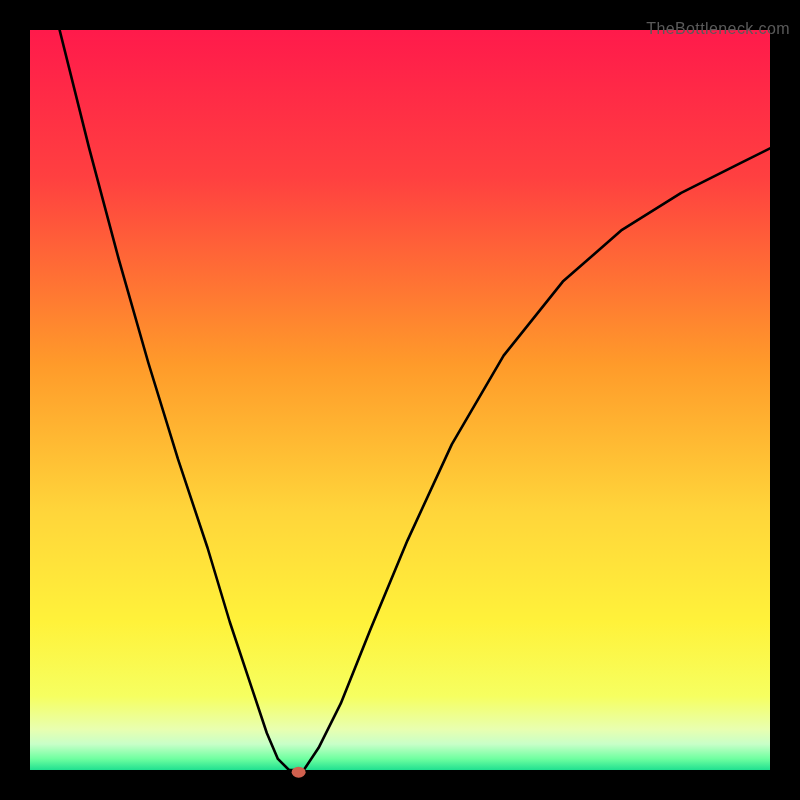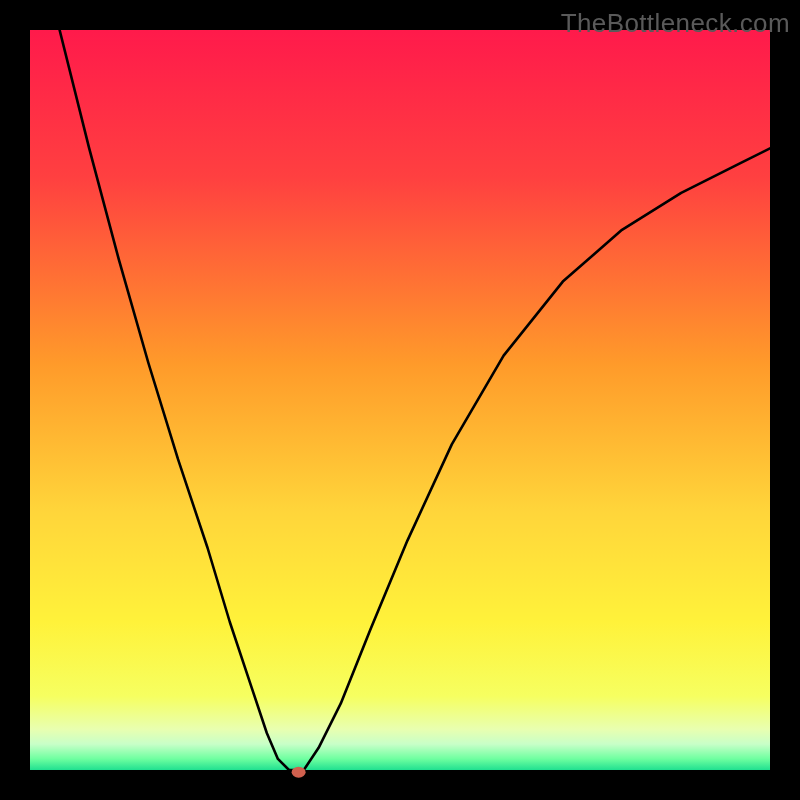--- a/index.html
+++ b/index.html
@@ -12,24 +12,24 @@
     font-family: Arial, Helvetica, sans-serif;
   }
   .frame {
     position: relative;
     width: 800px;
     height: 800px;
     background: #000;
   }
   .watermark {
     position: absolute;
-    top: 8px;
+    top: 20px;
     right: 10px;
     color: #5a5a5a;
-    font-size: 26px;
+    font-size: 16px;
     font-weight: 500;
     letter-spacing: 0.4px;
     z-index: 3;
     user-select: none;
     text-align: center;
   }
   svg {
     position: absolute;
     top: 0;
     left: 0;

